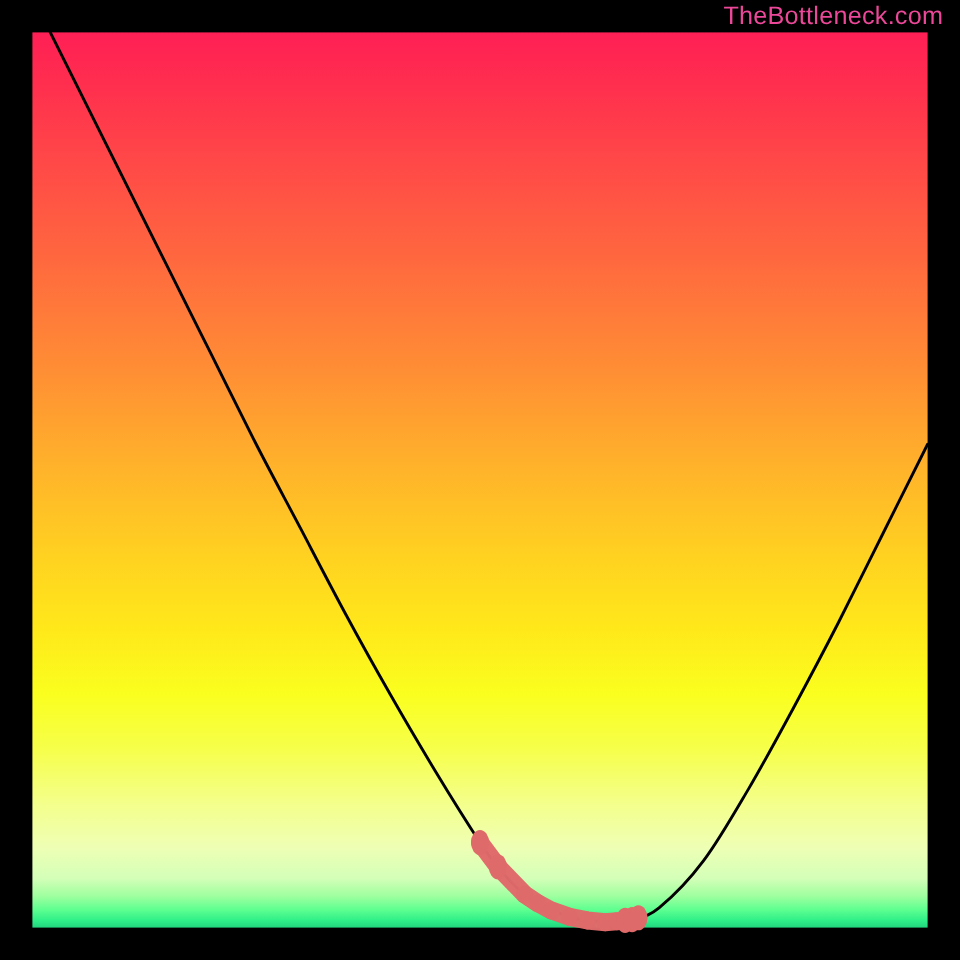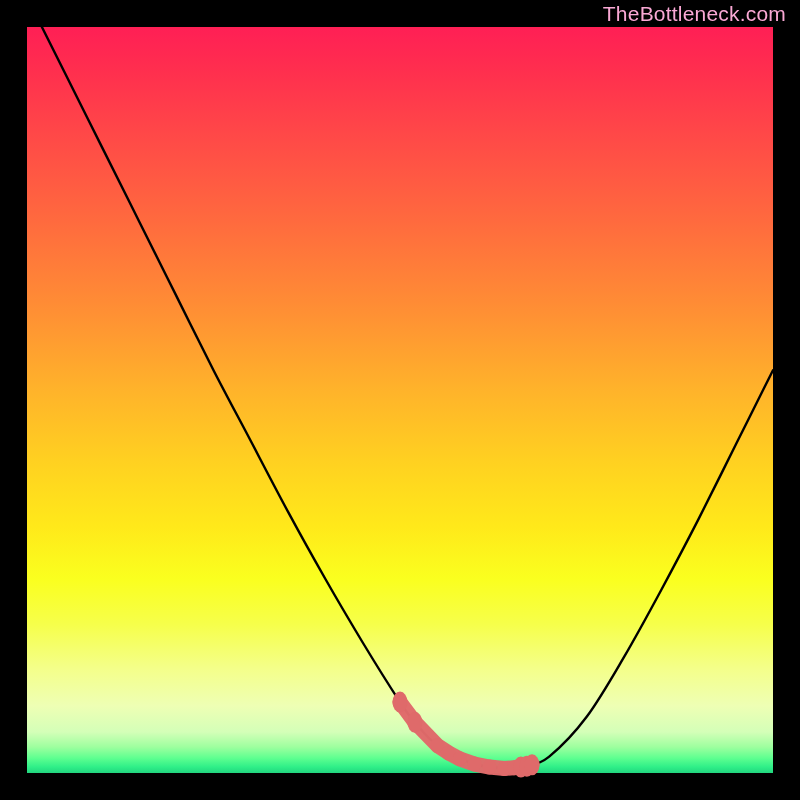--- a/index.html
+++ b/index.html
@@ -8,21 +8,21 @@
     height: 800px;
     background: #000;
     position: relative;
     font-family: Arial, Helvetica, sans-serif;
     overflow: hidden;
   }
   .watermark {
     position: absolute;
     top: 2px;
     right: 14px;
-    color: #f9a8d4;
+    color: #ec4899;
     font-size: 21px;
     font-weight: 500;
     letter-spacing: 0.2px;
     z-index: 10;
   }
   .plot-area {
     position: absolute;
     left: 27px;
     top: 27px;
     width: 746px;

